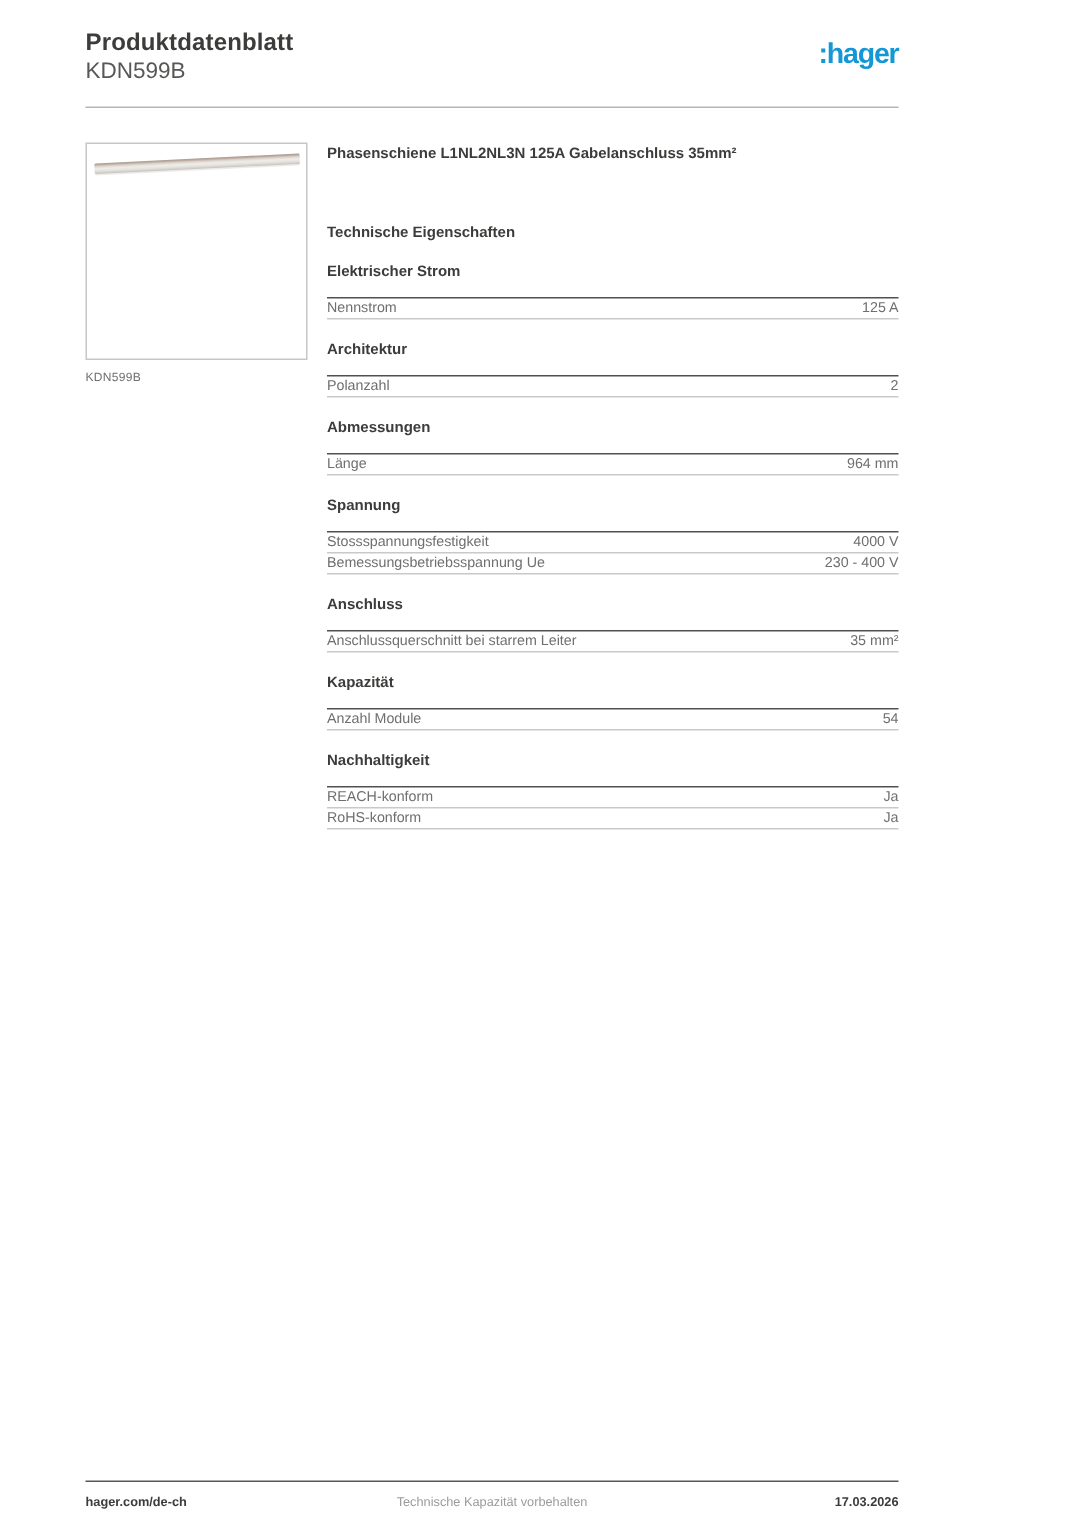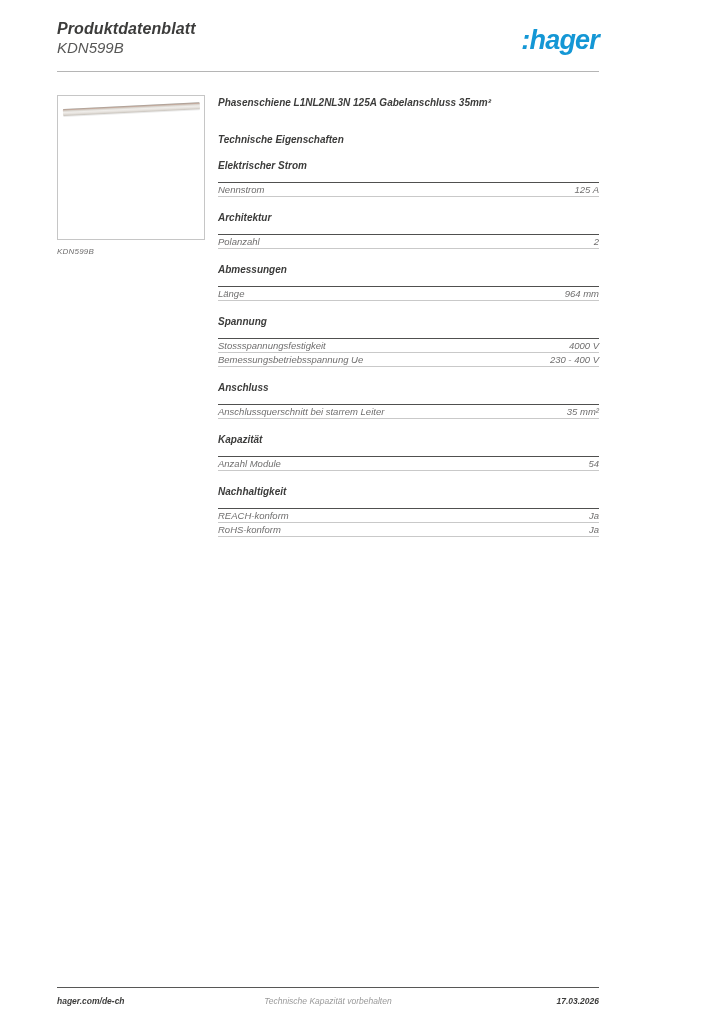--- a/index.html
+++ b/index.html
@@ -7,21 +7,20 @@
   body {
     font-family: "Liberation Sans", sans-serif;
     -webkit-font-smoothing: antialiased;
   }
   .page {
     position: relative;
     width: 640px;
     height: 1024px;
     background: #ffffff;
     overflow: hidden;
-    font-style: italic;
   }
   .content {
     padding: 20px 41px 0 57px;
   }
 
   
   .header {
     display: flex;
     justify-content: space-between;
     align-items: flex-start;
@@ -34,21 +33,21 @@
     letter-spacing: 0.1px;
   }
   .doc-ref {
     font-size: 15px;
     font-weight: normal;
     color: #575756;
     line-height: 1.15;
     margin-top: 1px;
   }
   .logo {
-    font-size: 27px;
+    font-size: 19px;
     font-weight: bold;
     line-height: 1;
     margin-top: 7px;
     letter-spacing: -0.8px;
   }
   .header-divider {
     border: none;
     border-top: 1px solid #b5b5b5;
     margin-top: 14px;
   }
@@ -103,21 +102,21 @@
   .product-title {
     font-size: 10px;
     font-weight: bold;
     color: #3c3c3b;
     line-height: 1.25;
   }
   .specs-heading {
     font-size: 10px;
     font-weight: bold;
     color: #3c3c3b;
-    margin-top: 25px;
+    margin-top: 41px;
   }
 
   
   .spec-section { margin-top: 15px; }
   .section-title {
     font-size: 10px;
     font-weight: bold;
     color: #3c3c3b;
     padding-bottom: 11px;
     border-bottom: 1px solid #50504f;

